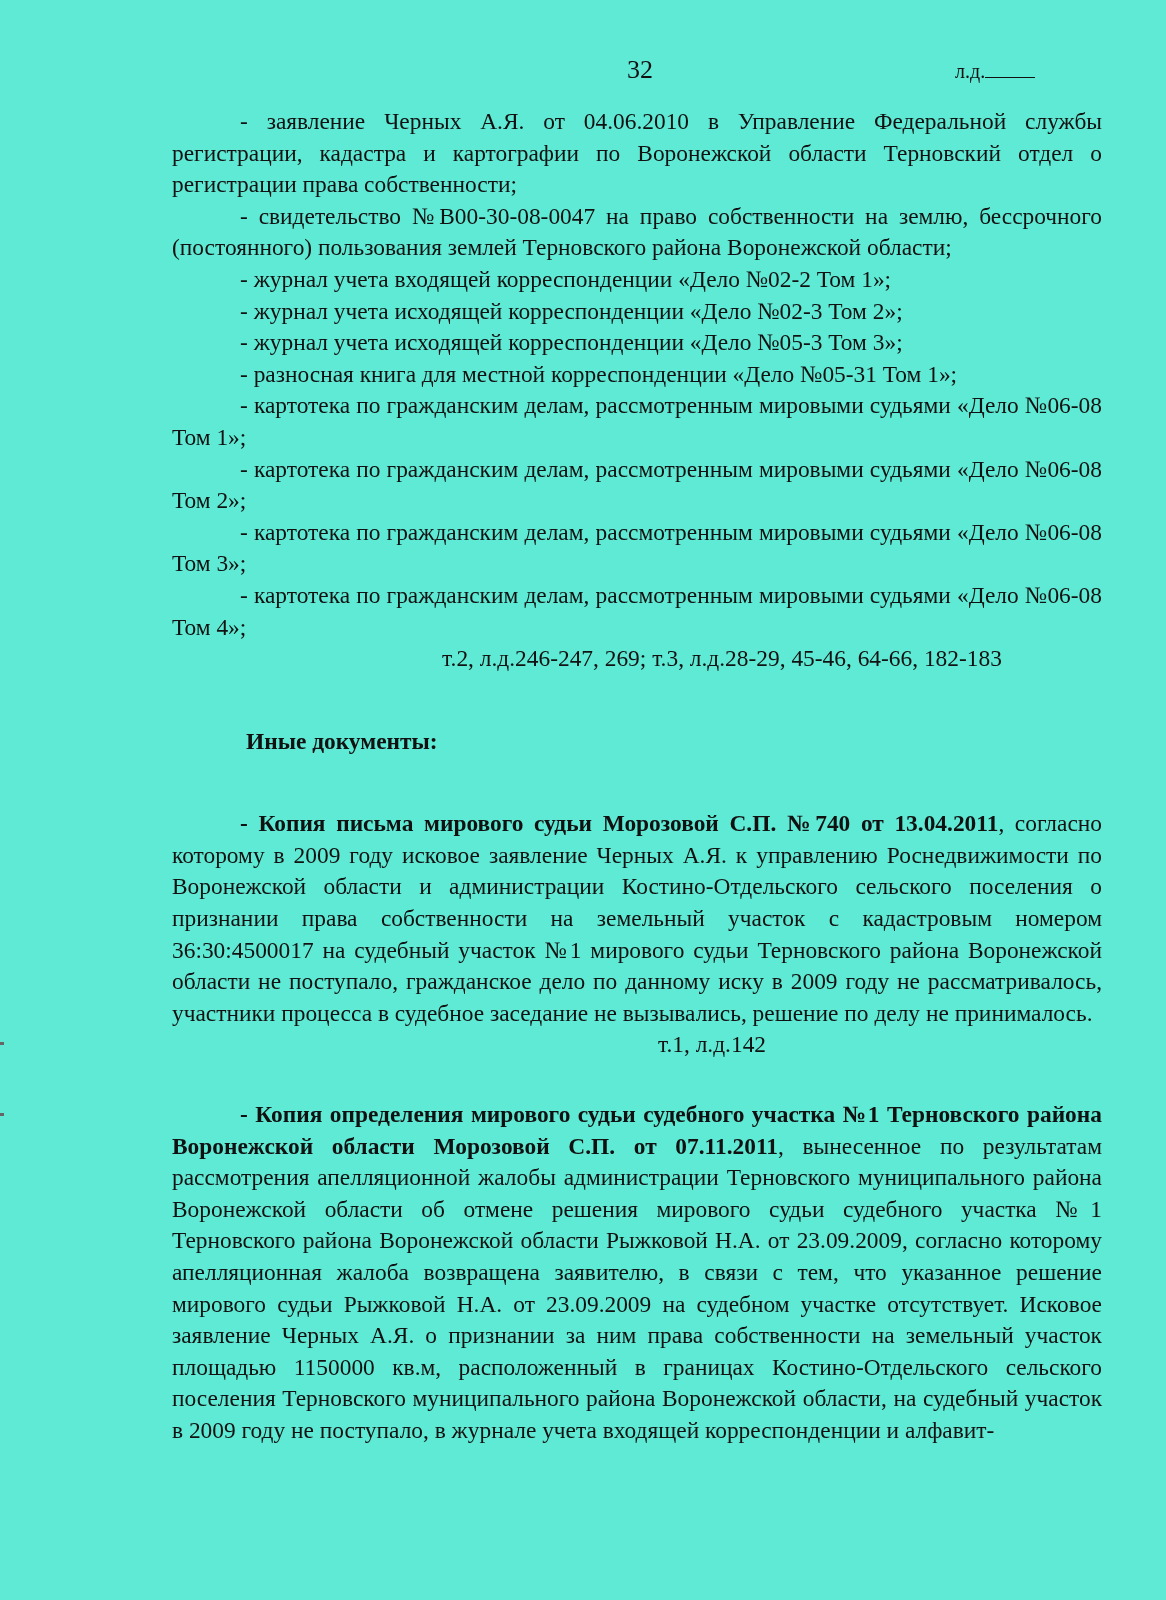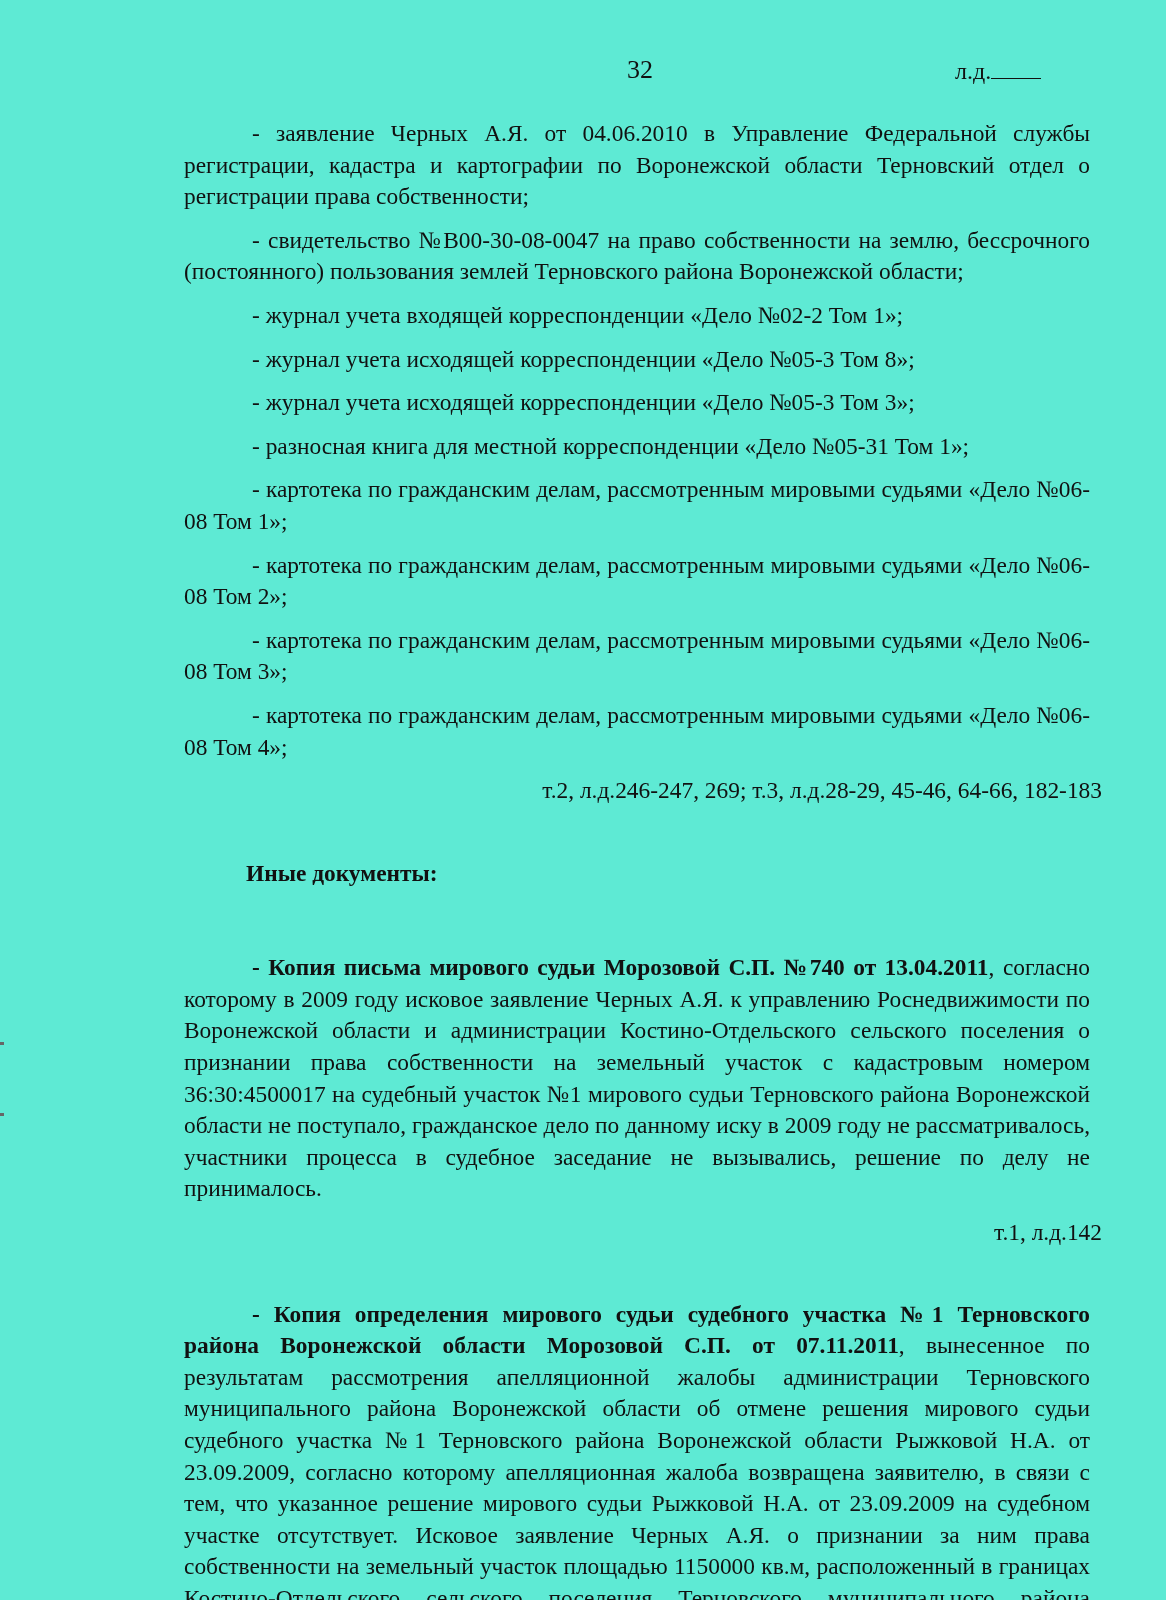--- a/index.html
+++ b/index.html
@@ -28,49 +28,49 @@
     left: 610px;
     width: 60px;
     text-align: center;
     font-size: 26px;
     line-height: 30px;
   }
   .sheet-ref {
     position: absolute;
     top: 58px;
     left: 955px;
-    font-size: 24px;
+    font-size: 20px;
     line-height: 26px;
   }
   .sheet-ref .blank {
     display: inline-block;
     width: 50px;
     border-bottom: 1.5px solid #111;
     height: 18px;
     vertical-align: baseline;
   }
   .content {
     position: absolute;
     left: 172px;
     top: 106px;
     width: 930px;
     font-size: 23.4px;
     line-height: 31.6px;
     text-align: justify;
   }
   .p {
-    margin: 12px;
+    margin: 0;
     text-indent: 68px;
     text-align: justify;
   }
   .p.list {
     text-indent: 68px;
   }
   .ref {
-    text-align: right;
+    text-align: center;
     margin: 0;
     padding-left: 130px;
   }
   .ref.r1 { padding-left: 150px; }
   .ref.r2 { padding-left: 170px; }
   .heading {
     margin: 6px;
     font-weight: bold;
     text-indent: 68px;
   }
@@ -95,21 +95,21 @@
 
   <div class="margin-mark" style="top:1042px"></div>
   <div class="margin-mark" style="top:1113px"></div>
 
   <div class="content">
 
     <div>
       <p class="p list">- заявление Черных А.Я. от 04.06.2010 в Управление Федеральной службы регистрации, кадастра и картографии по Воронежской области Терновский отдел о регистрации права собственности;</p>
       <p class="p list">- свидетельство №В00-30-08-0047 на право собственности на землю, бессрочного (постоянного) пользования землей Терновского района Воронежской области;</p>
       <p class="p list">- журнал учета входящей корреспонденции «Дело №02-2 Том 1»;</p>
-      <p class="p list">- журнал учета исходящей корреспонденции «Дело №05-3 Том 8»;</p>
+      <p class="p list">- журнал учета исходящей корреспонденции «Дело №02-3 Том 2»;</p>
       <p class="p list">- журнал учета исходящей корреспонденции «Дело №05-3 Том 3»;</p>
       <p class="p list">- разносная книга для местной корреспонденции «Дело №05-31 Том 1»;</p>
       <p class="p list">- картотека по гражданским делам, рассмотренным мировыми судьями «Дело №06-08 Том 1»;</p>
       <p class="p list">- картотека по гражданским делам, рассмотренным мировыми судьями «Дело №06-08 Том 2»;</p>
       <p class="p list">- картотека по гражданским делам, рассмотренным мировыми судьями «Дело №06-08 Том 3»;</p>
       <p class="p list">- картотека по гражданским делам, рассмотренным мировыми судьями «Дело №06-08 Том 4»;</p>
       <p class="ref r2">т.2, л.д.246-247, 269; т.3, л.д.28-29, 45-46, 64-66, 182-183</p>
     </div>
 
     <div class="gap-lg"></div>

